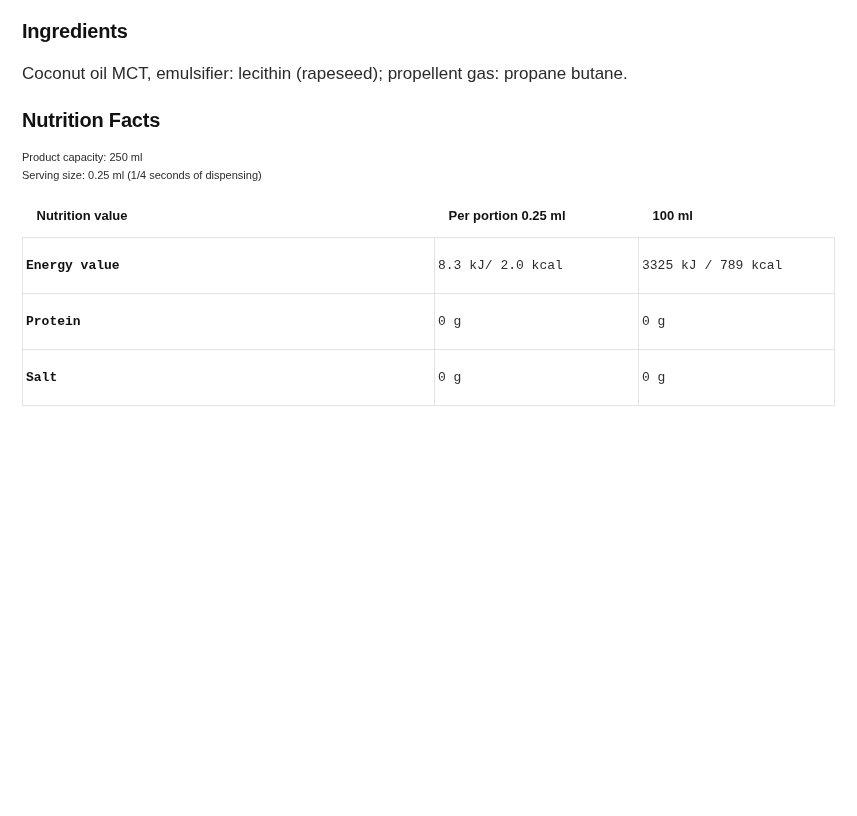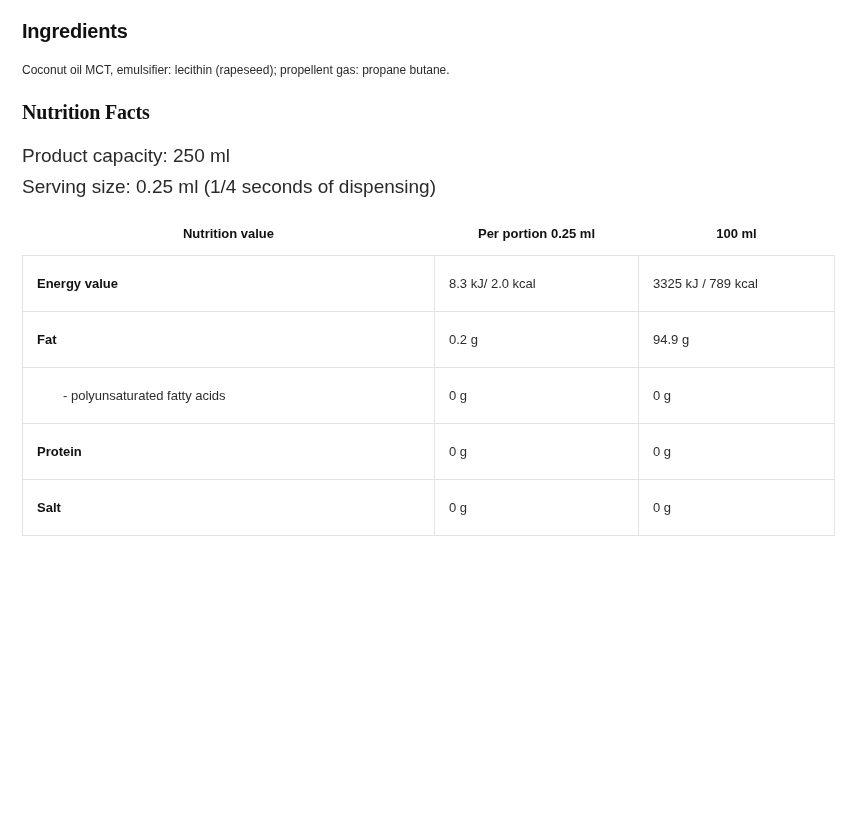--- a/index.html
+++ b/index.html
@@ -22,56 +22,56 @@
   h2.section-title {
     font-size: 20px;
     font-weight: bold;
     letter-spacing: -0.2px;
     margin: 10px 0 18px 0;
     color: #111111;
   }
   h2.section-title.second {
     margin-top: 10px;
     margin-bottom: 16px;
-    font-family: Liberation Serif, serif;
   }
   p.para {
-    font-size: 12px;
+    font-size: 17px;
     line-height: 1.5;
     margin: 8px 0 22px 0;
     color: #2a2a2a;
   }
   .facts-lines {
-    font-size: 19px;
+    font-size: 11px;
     line-height: 1.64;
     color: #2a2a2a;
     margin-bottom: 18px;
   }
   table.nutrition {
     border-collapse: collapse;
     width: 812px;
     table-layout: fixed;
     font-size: 13px;
   }
   table.nutrition th {
-    text-align: center;
+    text-align: left;
     font-weight: bold;
     font-size: 13px;
     color: #111111;
     padding: 6px 14px 14px 14px;
     border: none;
     background: transparent;
   }
   table.nutrition td {
     border: 1px solid #e3e3e3;
-    padding: 0 14px;
+    padding: 0 3px;
     height: 55px;
     vertical-align: middle;
     color: #2c2c2c;
     font-size: 13px;
+    font-family: Liberation Mono, monospace;
   }
   table.nutrition td.label {
     font-weight: bold;
     color: #111111;
   }
   table.nutrition td.sub {
     font-weight: normal;
     padding-left: 40px;
     color: #2c2c2c;
   }
@@ -108,30 +108,20 @@
         <th>100 ml</th>
       </tr>
     </thead>
     <tbody>
       <tr>
         <td class="label">Energy value</td>
         <td>8.3 kJ/ 2.0 kcal</td>
         <td>3325 kJ / 789 kcal</td>
       </tr>
       <tr>
-        <td class="label">Fat</td>
-        <td>0.2 g</td>
-        <td>94.9 g</td>
-      </tr>
-      <tr>
-        <td class="sub">- polyunsaturated fatty acids</td>
-        <td>0 g</td>
-        <td>0 g</td>
-      </tr>
-      <tr>
         <td class="label">Protein</td>
         <td>0 g</td>
         <td>0 g</td>
       </tr>
       <tr>
         <td class="label">Salt</td>
         <td>0 g</td>
         <td>0 g</td>
       </tr>
     </tbody>

